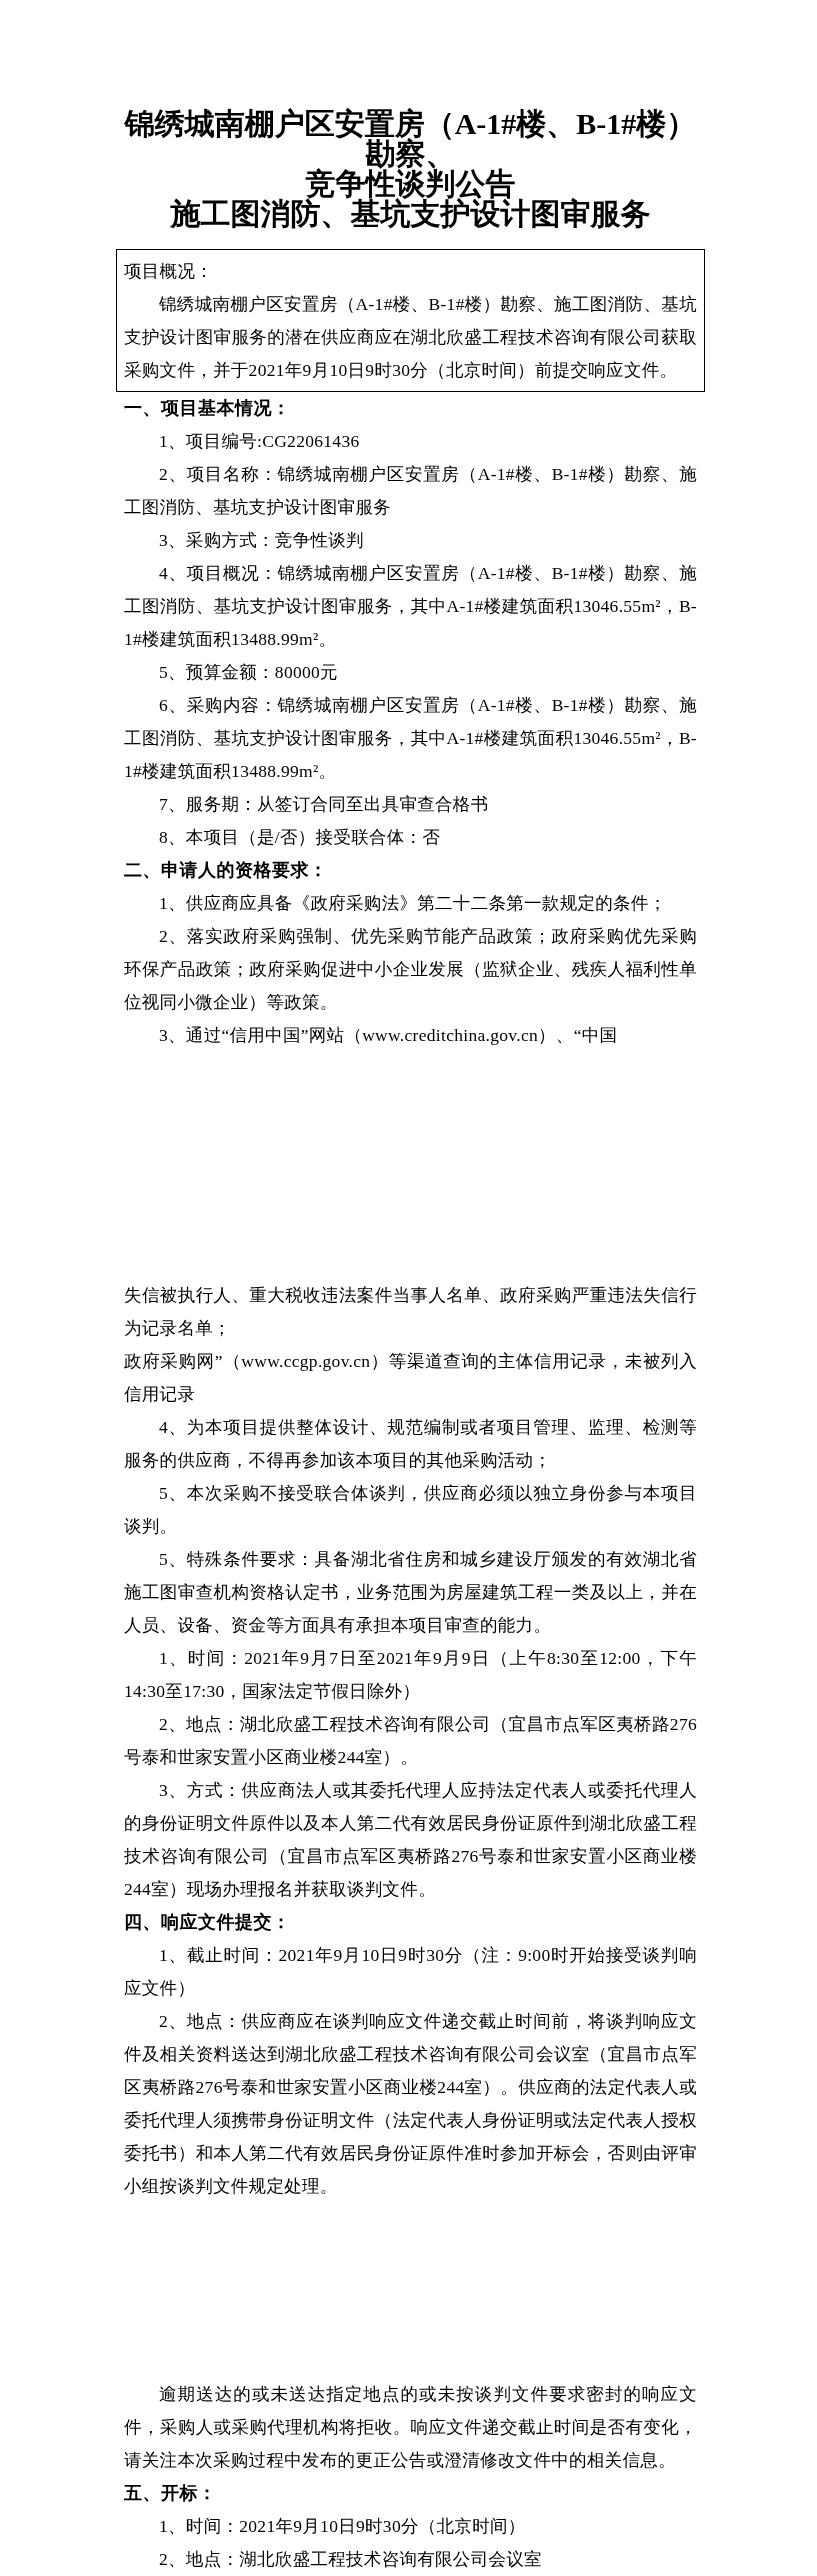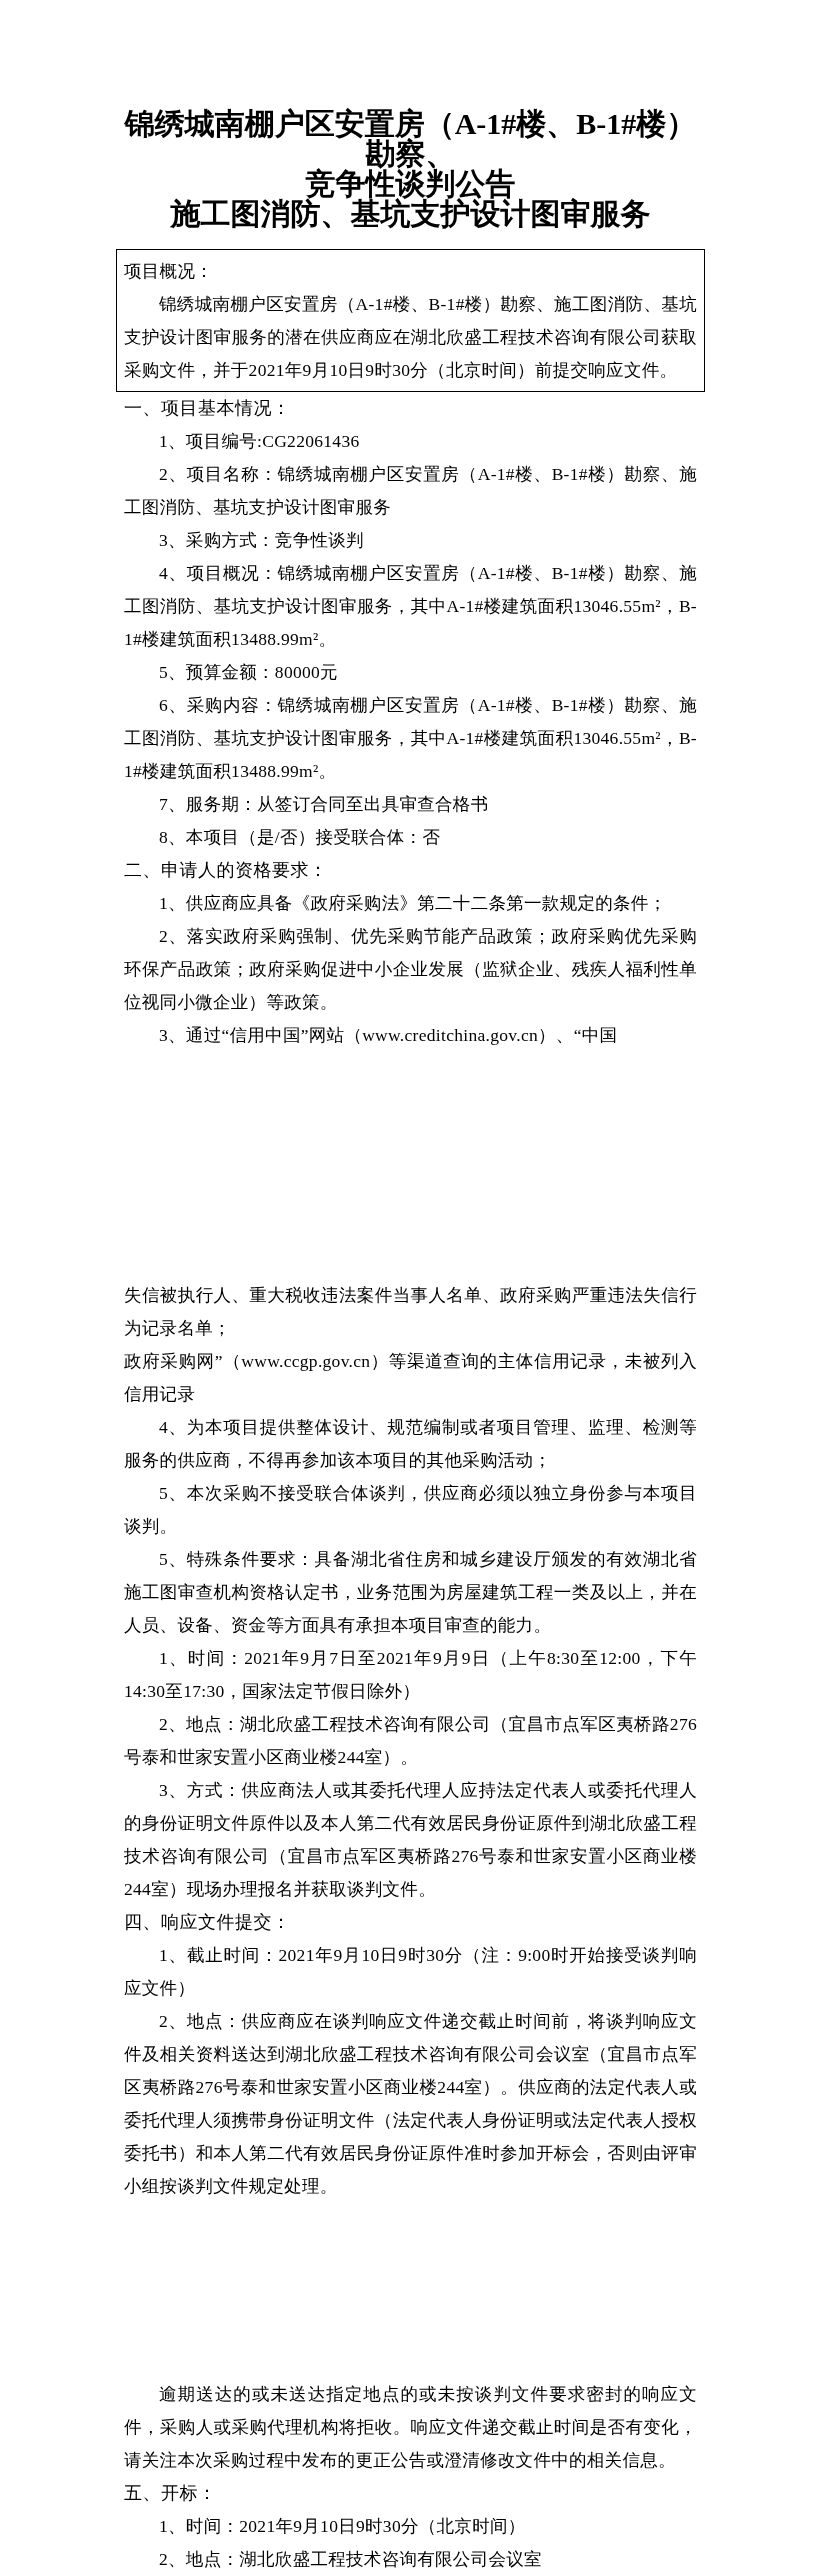--- a/index.html
+++ b/index.html
@@ -35,21 +35,21 @@
     font-size:17.5px;
     line-height:33px;
     text-align:justify;
     letter-spacing:0.3px;
   }
   .ind{text-indent:2em;}
   .noind{text-indent:0;}
   .sec{
     margin:0;
     font-family:"Liberation Sans","DejaVu Sans",sans-serif;
-    font-weight:400;
+    font-weight:700;
     font-size:18px;
     line-height:33px;
     letter-spacing:0.5px;
   }
   
   .pb1{height:227px;}
   .pb2{height:175px;}
 </style>
 </head>
 <body>

